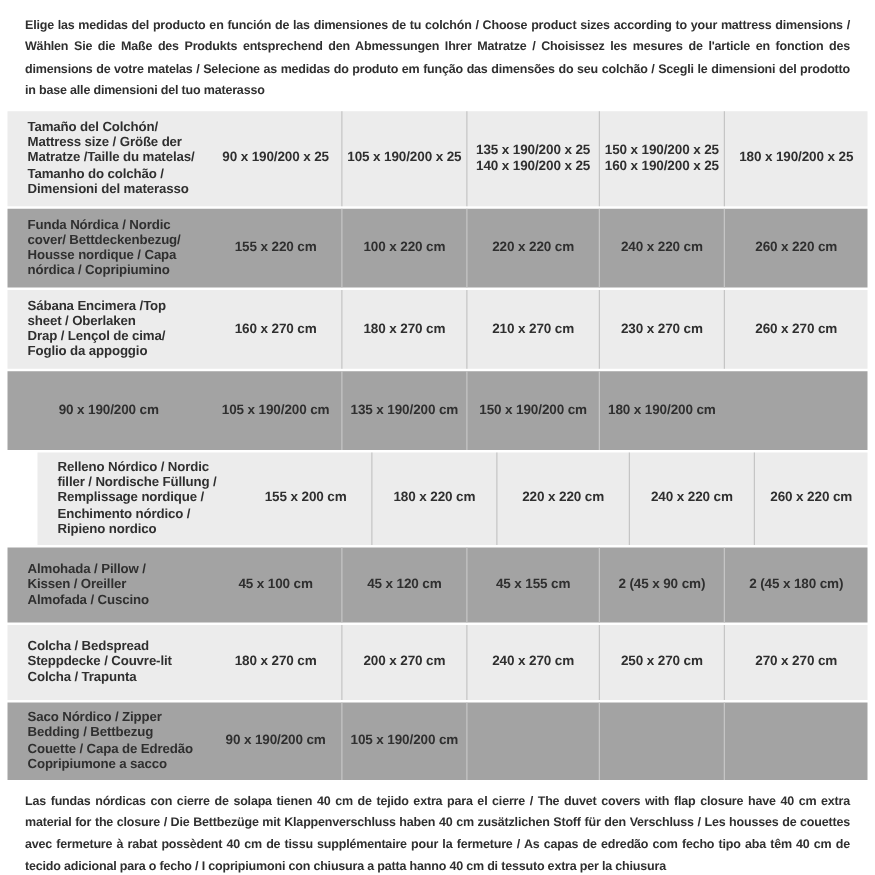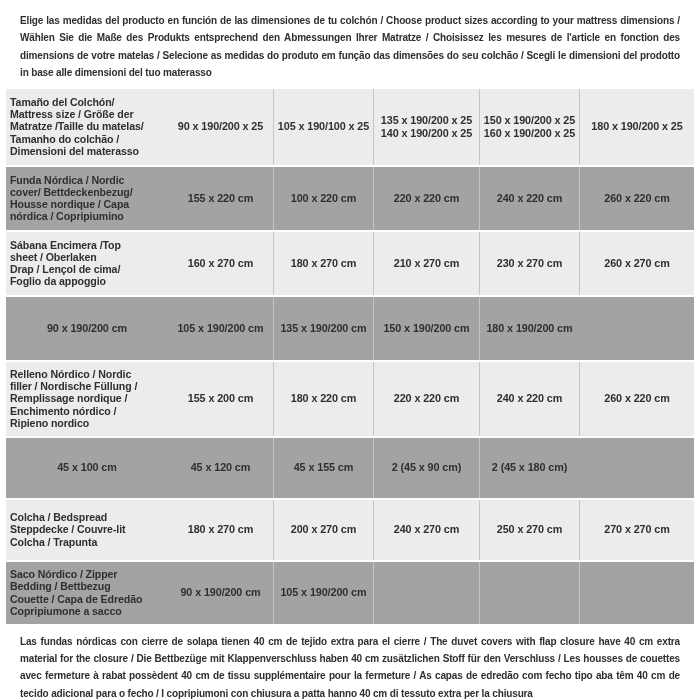--- a/index.html
+++ b/index.html
@@ -21,33 +21,33 @@
   .size-table { margin:0 6px; }
   .row {
     display:grid;
     grid-template-columns:162px 105px 100px 106px 100px 1fr;
     margin-bottom:2px;
     background:#a3a3a3;
   }
   .row.alt { background:#ececec; }
   .row:nth-child(1){ min-height:76px; }
   .row:nth-child(2),.row:nth-child(3),.row:nth-child(4){ min-height:63px; }
-  .row:nth-child(5){ min-height:74px; }
+  .row:nth-child(5){ min-height:74px;margin-left:24px; }
   .row:nth-child(6),.row:nth-child(7){ min-height:60px; }
   .row:nth-child(8){ min-height:62px; }
   .cell {
     white-space:pre-line;
     letter-spacing:-0.1px;
     display:flex;
     align-items:center;
   }
   .cell.label {
     font-size:10.6px;
     line-height:12.3px;
-    padding:6px 4px 6px 4px;
+    padding:6px 4px 6px 16px;
     text-align:left;
   }
   .cell.val {
     font-size:10.8px;
     line-height:13px;
     justify-content:center;
     text-align:center;
     padding:4px 2px;
   }
   .row .cell:nth-child(n+3){ border-left:1px solid #c5c5c5; }
@@ -59,21 +59,21 @@
 
 <div class="size-table">
 
   <div class="row alt">
     <div class="cell label">Tamaño del Colchón/
 Mattress size / Größe der
 Matratze /Taille du matelas/
 Tamanho do colchão /
 Dimensioni del materasso</div>
     <div class="cell val">90 x 190/200 x 25</div>
-    <div class="cell val">105 x 190/100 x 25</div>
+    <div class="cell val">105 x 190/200 x 25</div>
     <div class="cell val">135 x 190/200 x 25
 140 x 190/200 x 25</div>
     <div class="cell val">150 x 190/200 x 25
 160 x 190/200 x 25</div>
     <div class="cell val">180 x 190/200 x 25</div>
   </div>
 
   <div class="row">
     <div class="cell label">Funda Nórdica /  Nordic
 cover/ Bettdeckenbezug/
@@ -113,20 +113,23 @@
 Enchimento nórdico /
 Ripieno nordico</div>
     <div class="cell val">155 x 200 cm</div>
     <div class="cell val">180 x 220 cm</div>
     <div class="cell val">220 x 220 cm</div>
     <div class="cell val">240 x 220 cm</div>
     <div class="cell val">260 x 220 cm</div>
   </div>
 
   <div class="row">
+    <div class="cell label">Almohada  / Pillow /
+Kissen / Oreiller
+Almofada / Cuscino</div>
     <div class="cell val">45 x 100 cm</div>
     <div class="cell val">45 x 120 cm</div>
     <div class="cell val">45 x 155 cm</div>
     <div class="cell val">2 (45 x 90 cm)</div>
     <div class="cell val">2 (45 x 180 cm)</div>
   </div>
 
   <div class="row alt">
     <div class="cell label">Colcha / Bedspread
 Steppdecke / Couvre-lit

